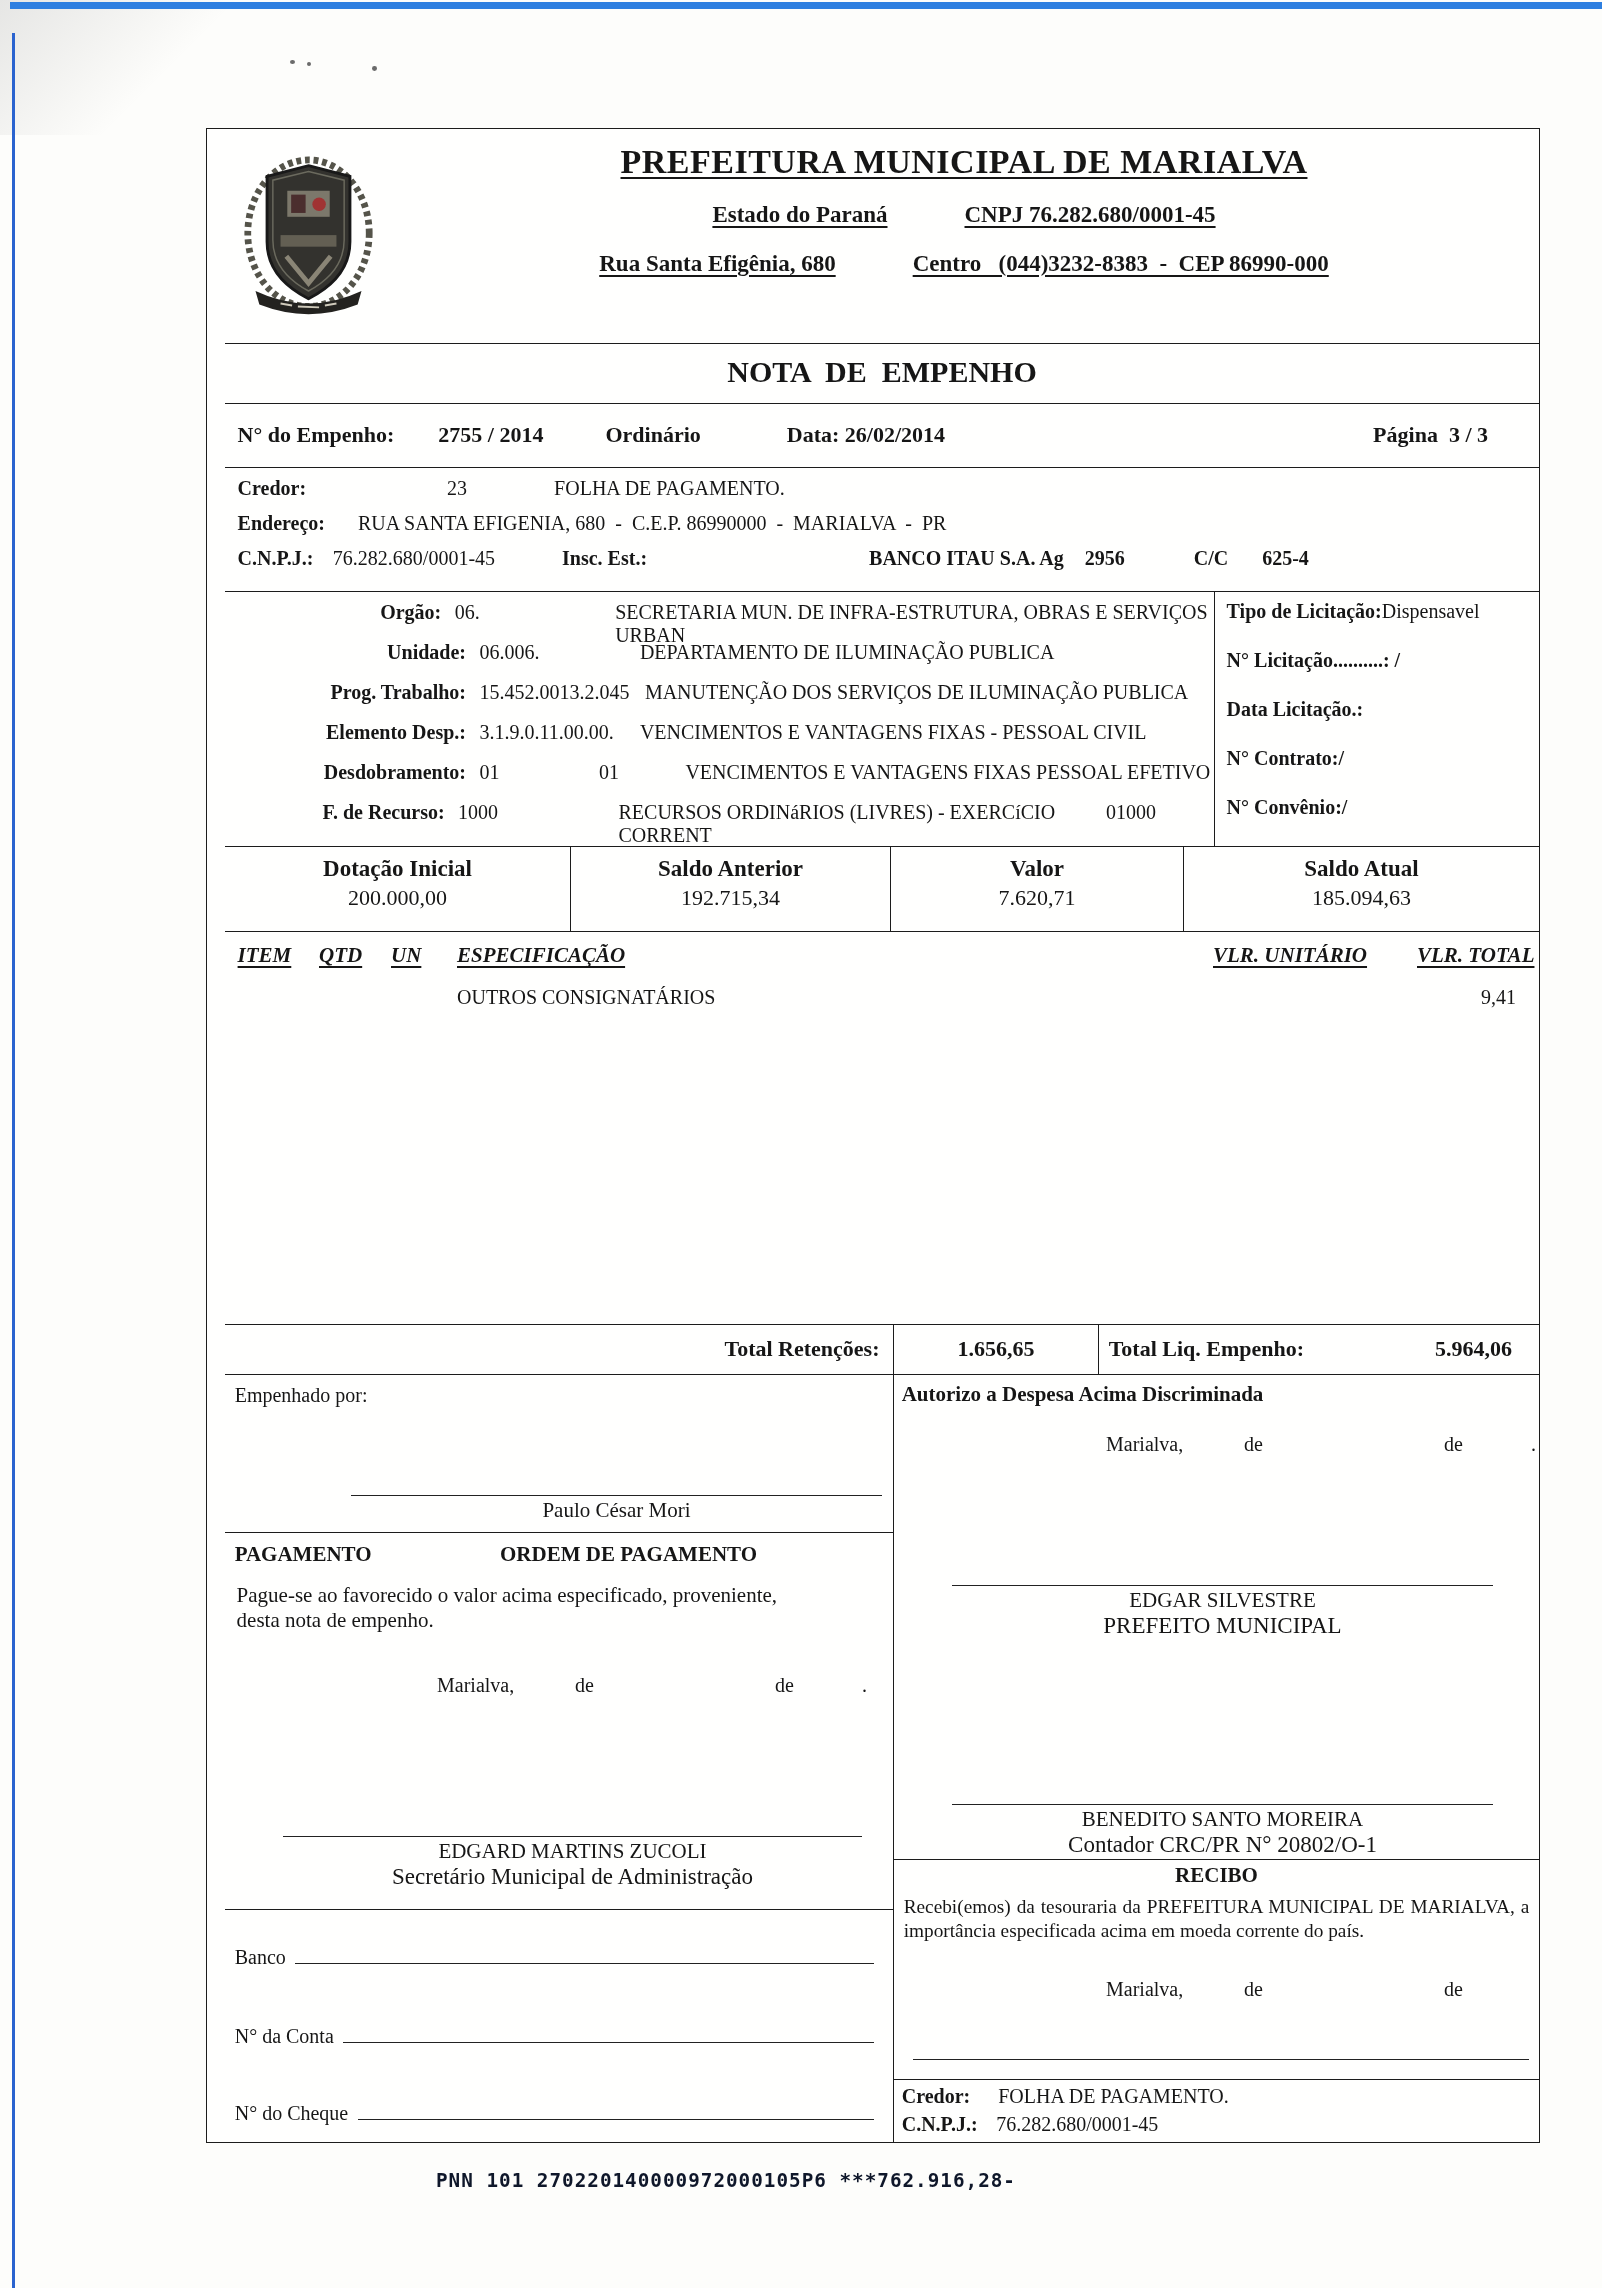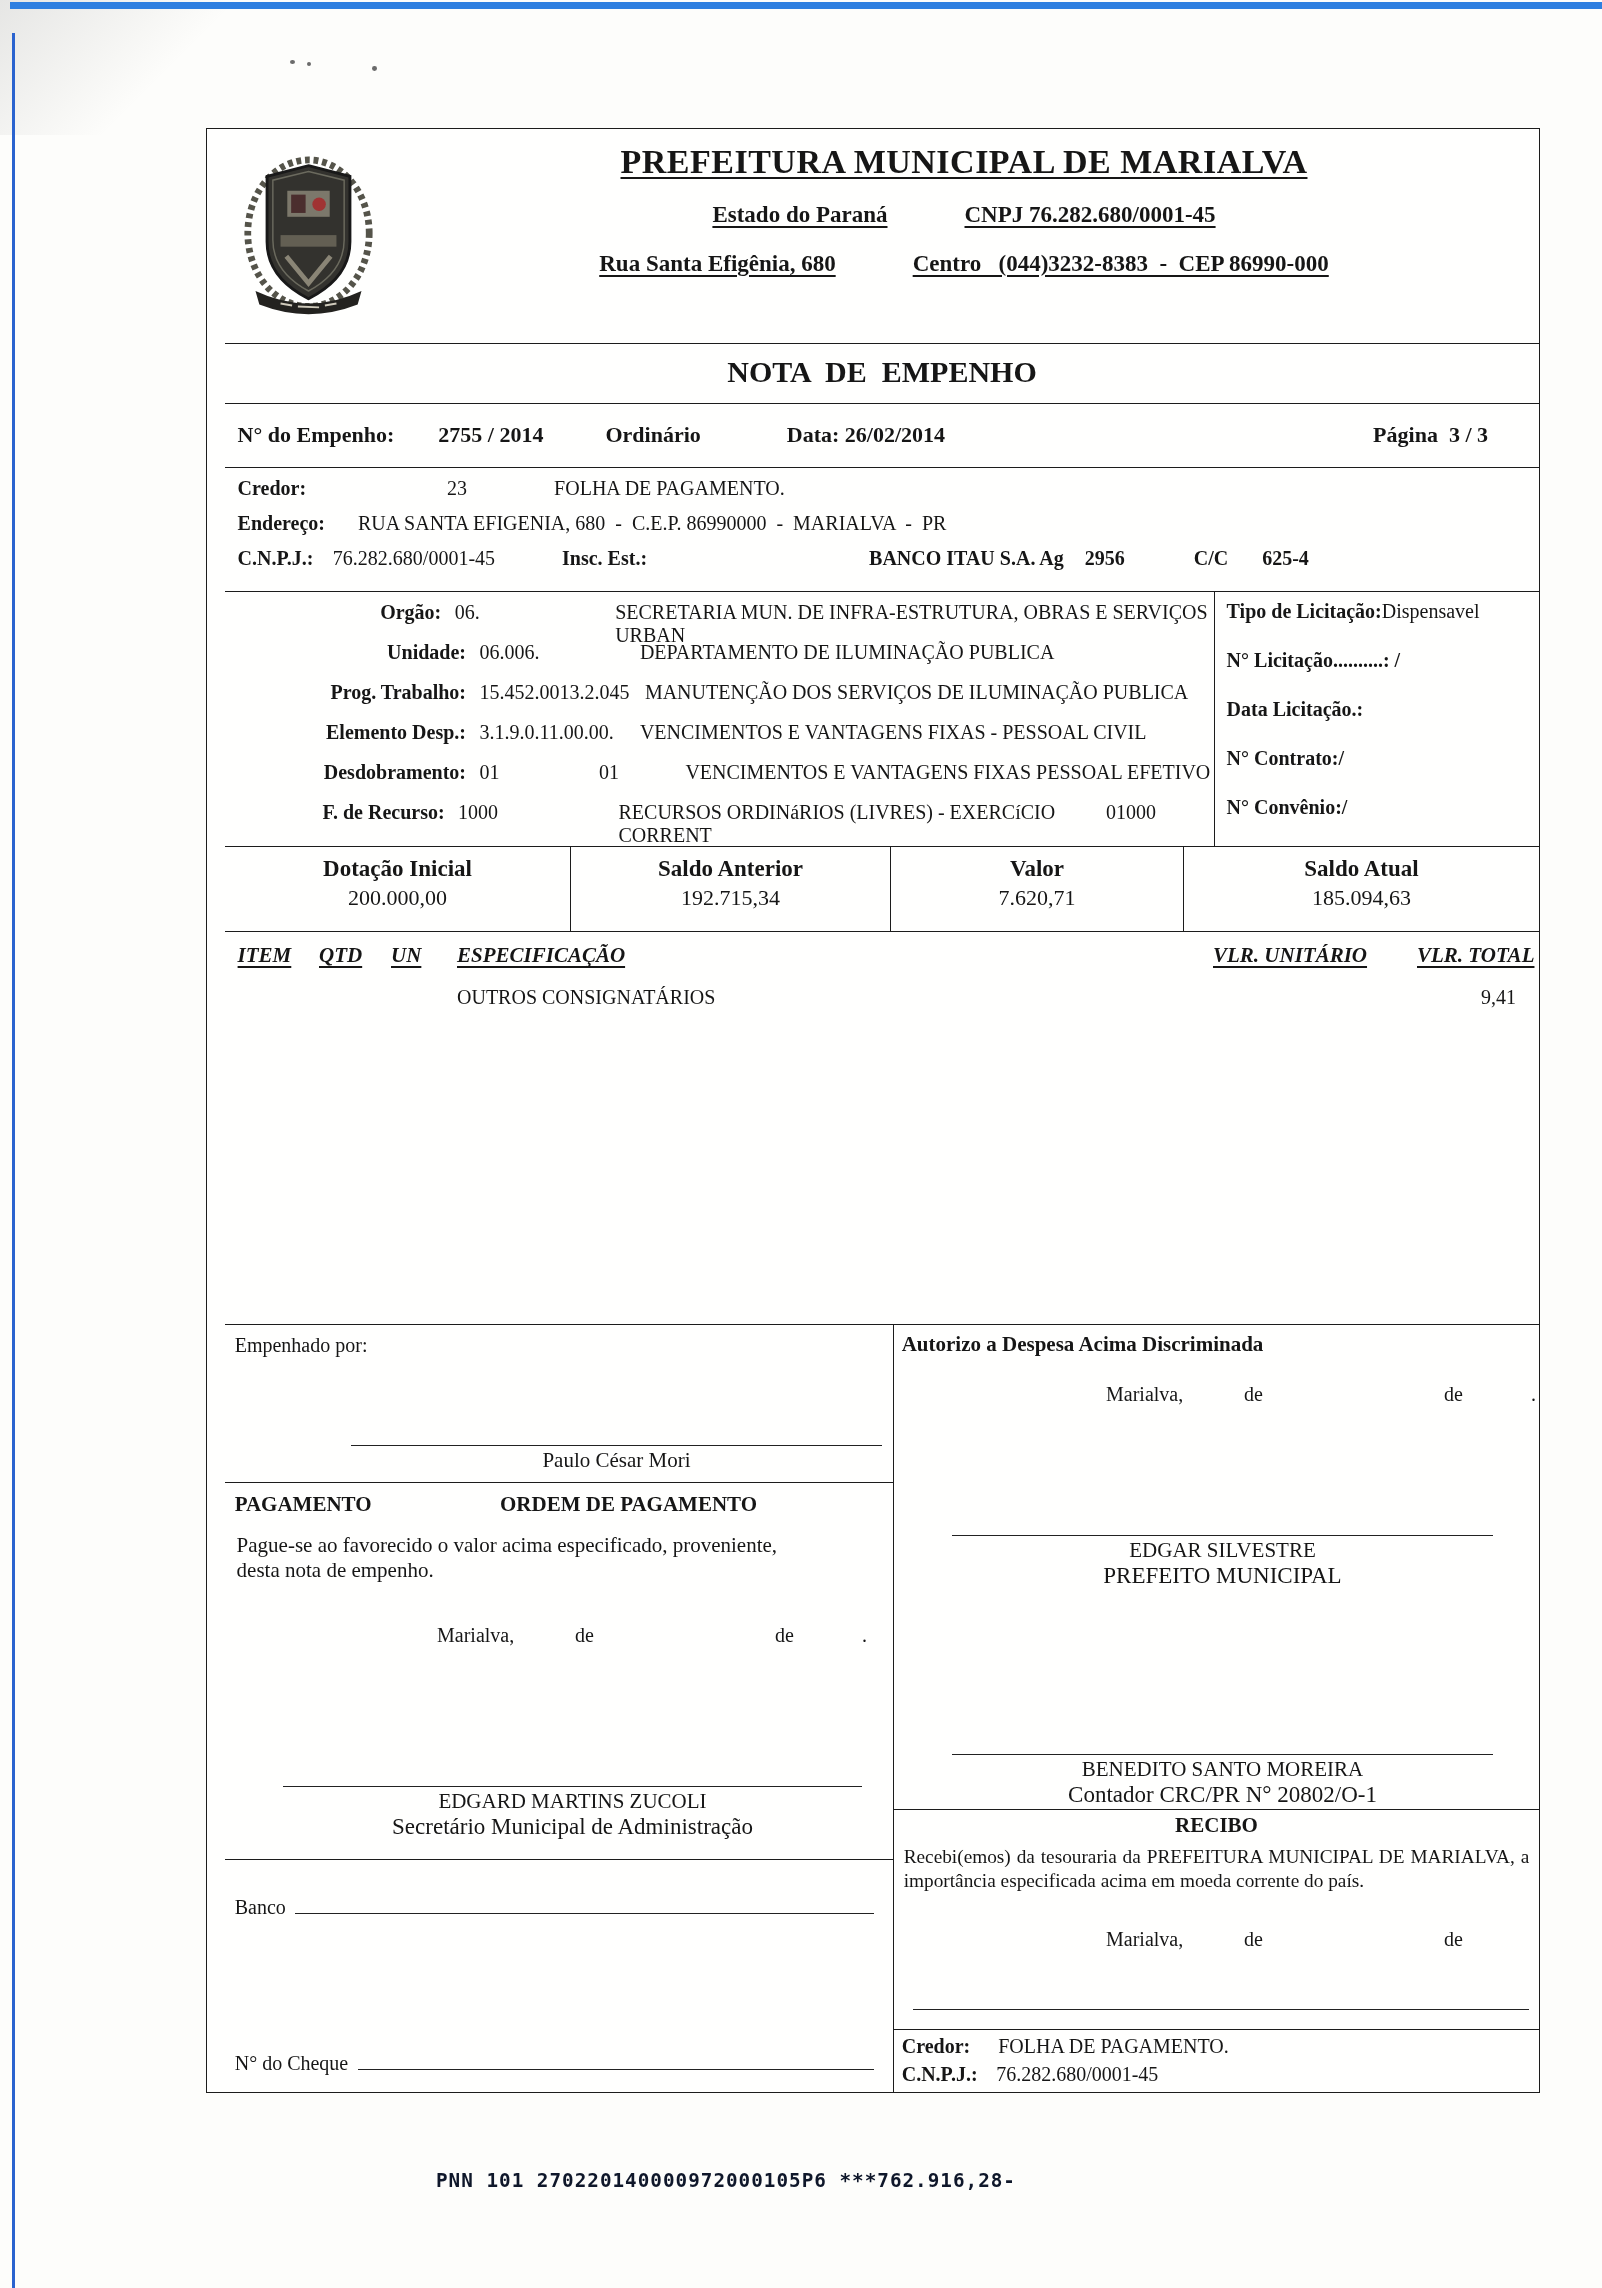--- a/index.html
+++ b/index.html
@@ -289,20 +289,26 @@
       <span class="ih c1">ITEM</span>
       <span class="ih c2">QTD</span>
       <span class="ih c3">UN</span>
       <span class="ih c4">ESPECIFICAÇÃO</span>
       <span class="ih c5">VLR. UNITÁRIO</span>
       <span class="ih c6">VLR. TOTAL</span>
       <span class="item-spec">OUTROS CONSIGNATÁRIOS</span>
       <span class="item-total">9,41</span>
     </div>
 
+    <div class="section total-row">
+      <div class="t-cell t1 sep">Total Retenções:</div>
+      <div class="t-cell t2 sep">1.656,65</div>
+      <div class="t-cell t3">Total Liq. Empenho:</div>
+      <div class="t-cell t4">5.964,06</div>
+    </div>
 
     <div class="bottom">
 
       <div class="bcol-left">
         <div class="bsec emp-sec">
           <div class="emp-label">Empenhado por:</div>
           <div class="sig-block" style="top:120px; left:126px; width:531px;">
             <div class="sig-line"></div>
             <div class="sig-name">Paulo César Mori</div>
           </div>
@@ -323,20 +329,24 @@
             <div class="sig-name">EDGARD MARTINS ZUCOLI</div>
             <div class="sig-cargo">Secretário Municipal de Administração</div>
           </div>
         </div>
 
         <div class="bsec bank-sec last">
           <div class="bank-row" style="top:31px;">
             <span>Banco</span>
             <div class="fill-line"></div>
           </div>
+          <div class="bank-row" style="top:110px;">
+            <span>N° da Conta</span>
+            <div class="fill-line"></div>
+          </div>
           <div class="bank-row" style="top:187px;">
             <span>N° do Cheque</span>
             <div class="fill-line"></div>
           </div>
         </div>
       </div>
 
       <div class="bcol-right">
         <div class="bsec aut-sec">
           <div class="aut-title">Autorizo a Despesa Acima Discriminada</div>

